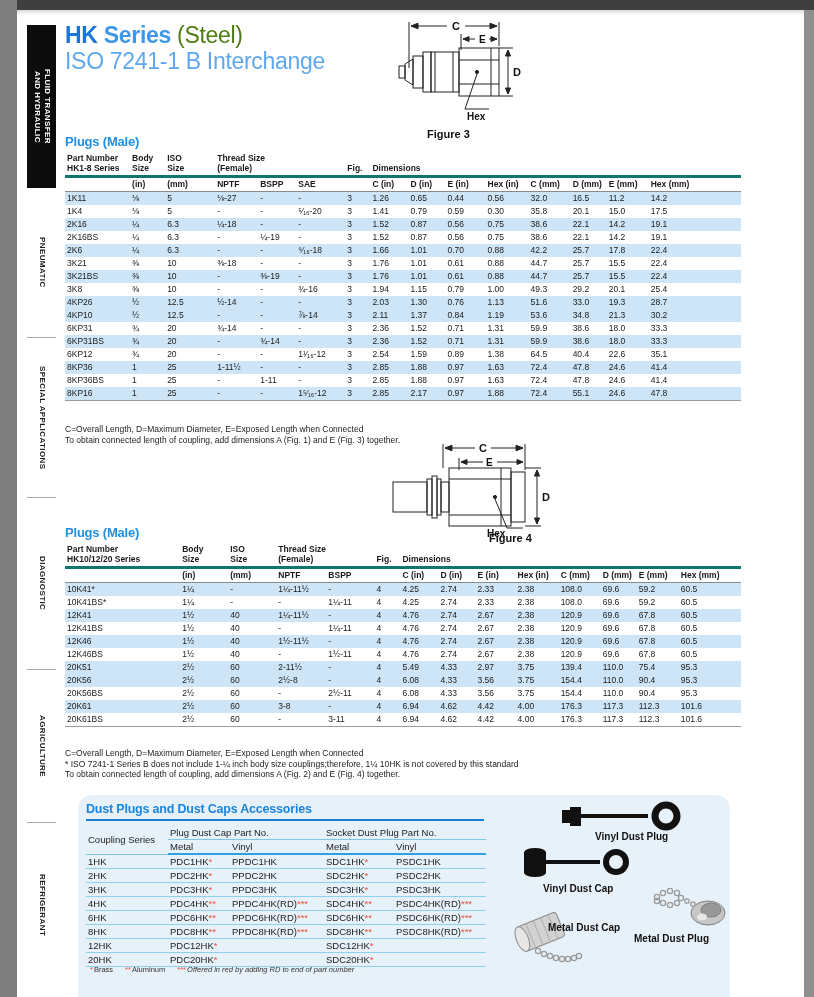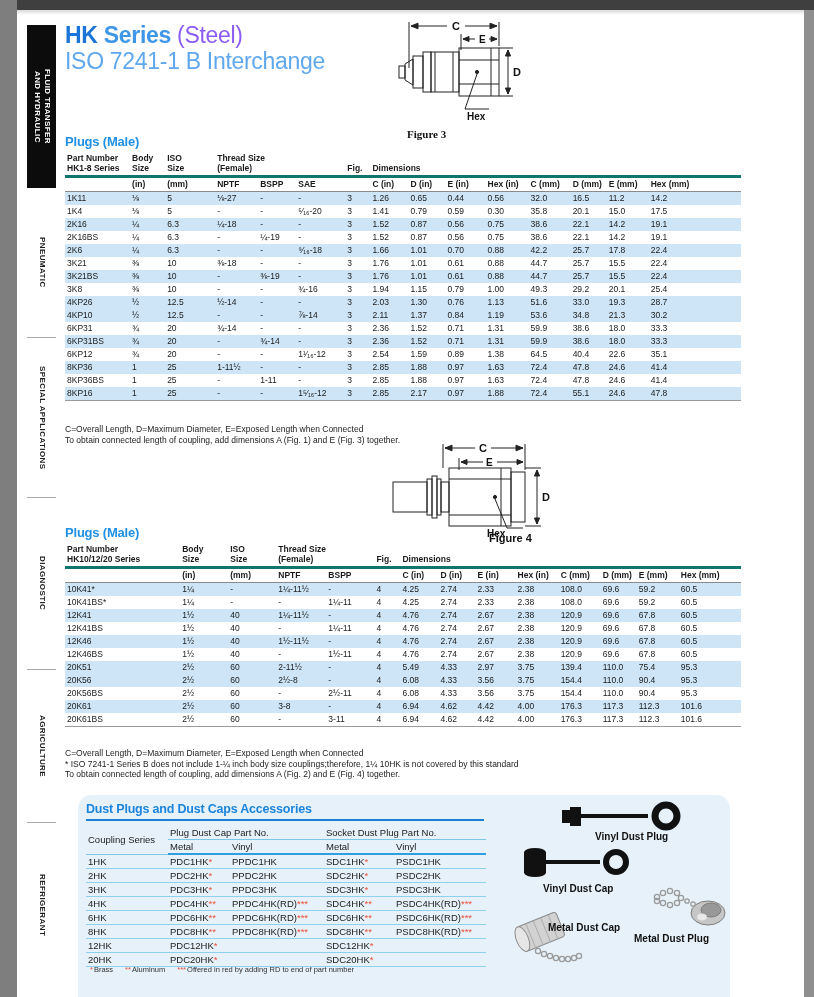--- a/index.html
+++ b/index.html
@@ -21,21 +21,21 @@
   .tab>span{writing-mode:vertical-rl;text-orientation:sideways;white-space:pre-line;
     font-weight:bold;font-size:8px;letter-spacing:.4px;line-height:10px;text-align:center;color:#1c1c1c;}
   .tab.active{background:#0c0c0c;}
   .tab.active>span{color:#fff;}
   .tab.rule{border-bottom:1px solid #a9a9a9;}
 
   
   .title{position:absolute;left:48px;top:12px;line-height:26px;font-size:23px;letter-spacing:-0.3px;}
   .title .hk{color:#1b75d8;font-weight:bold;}
   .title .series{color:#3e96e8;font-weight:bold;}
-  .title .steel{color:#8b5cf6;font-weight:normal;}
+  .title .steel{color:#4d7c0f;font-weight:normal;}
   .title .sub{display:block;color:#5fa8ee;font-weight:normal;}
   .section-title{position:absolute;left:48px;font-size:13px;font-weight:bold;color:#2090e4;letter-spacing:-0.2px;}
 
   
   .fig{position:absolute;}
   .fig svg{display:block;}
   .fig .cap{font-size:11px;font-weight:bold;color:#111;}
   .fig text{font-family:"Liberation Sans",sans-serif;font-weight:bold;fill:#111;}
 
   
@@ -127,21 +127,21 @@
         <path d="M113 38 V82"></path>
         <path d="M113 38 l-2.6 6 h5.2 z M113 82 l-2.6 -6 h5.2 z" fill="#222"></path>
 
         <path d="M82 62 L70 97 M70 97 H94"></path>
       </g>
       <text x="57" y="18" font-size="11">C</text>
       <text x="84" y="31" font-size="10">E</text>
       <text x="118" y="64" font-size="11">D</text>
       <text x="72" y="108" font-size="10">Hex</text>
     </svg>
-    <div class="cap" style="margin:2px 0 0 12px;font-family:Liberation Serif, serif;">Figure 3</div>
+    <div class="cap" style="margin:2px 0 0 32px;">Figure 3</div>
   </div>
 
   <div class="section-title" style="top:124px;">Plugs (Male)</div>
 
   <table class="spec" style="position:absolute;left:48px;top:142px;">
     <colgroup>
       <col style="width:65px">
         <col style="width:35px">
         <col style="width:50px">
         <col style="width:43px">
@@ -816,21 +816,21 @@
           <tr>
             <td>20HK</td>
             <td>PDC20HK<span class="star">*</span></td>
             <td></td>
             <td>SDC20HK<span class="star">*</span></td>
             <td></td>
           </tr>
         </tbody>
     </table>
 
-    <div class="panel-foot"><span class="star">*</span><span style="margin-right: 12px;">Brass</span><span class="star">**</span><span style="margin-right: 12px;">Aluminum</span><span class="star">***</span><span style="margin-right: 0;">Offered in red by adding RD to end of part number</span></div>
+    <div class="panel-foot"><span class="star">*</span><span style="margin-right: 12px;">Brass</span><span class="star">**</span><span style="margin-right: 12px;">Aluminum</span><span class="star">***</span><span style="margin-right: 0; font-style: italic;">Offered in red by adding RD to end of part number</span></div>
 
     <div class="acc-img" style="left:478px;top:6px;">
       <svg width="136" height="31" viewBox="0 0 136 31">
         <path d="M6 9 h8 v-3 h11 v19 h-11 v-3 h-8 z" fill="#111"></path>
         <rect x="25" y="13" width="67" height="4" fill="#111"></rect>
         <circle cx="110" cy="15" r="11" fill="none" stroke="#111" stroke-width="7"></circle>
       </svg>
     </div>
     <div class="acc-label" style="left:517px;top:36px;">Vinyl Dust Plug</div>
 

